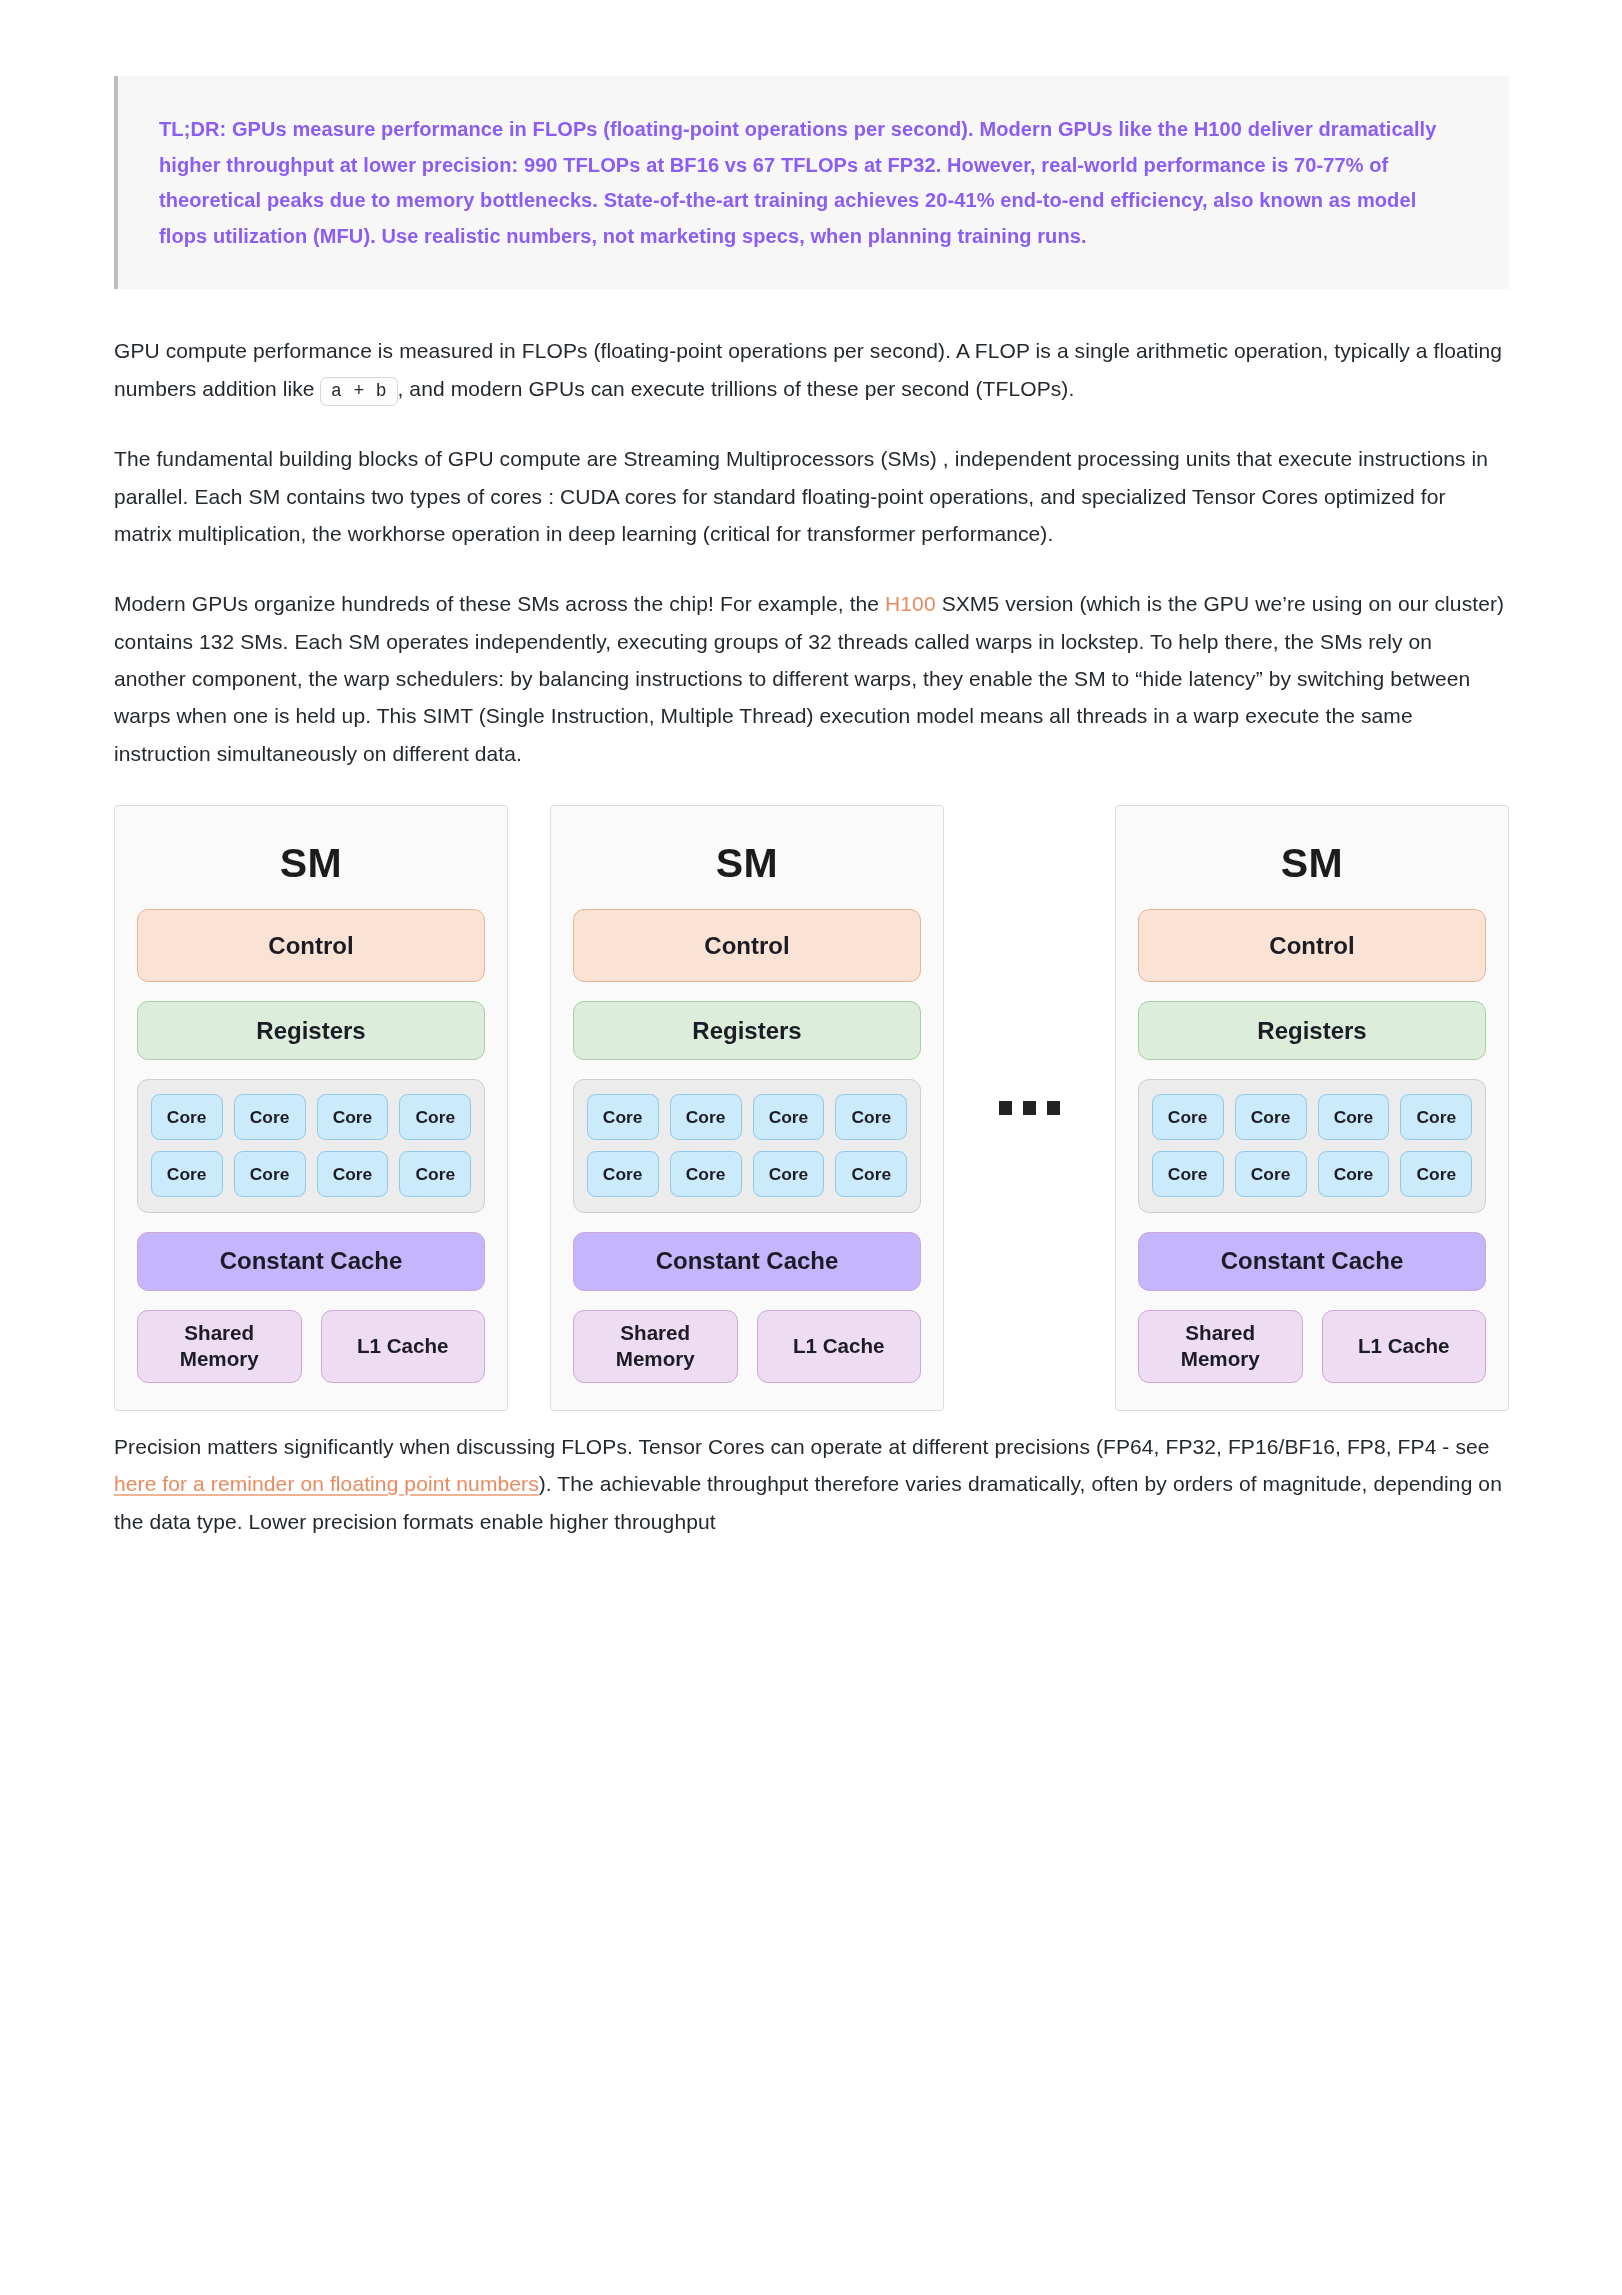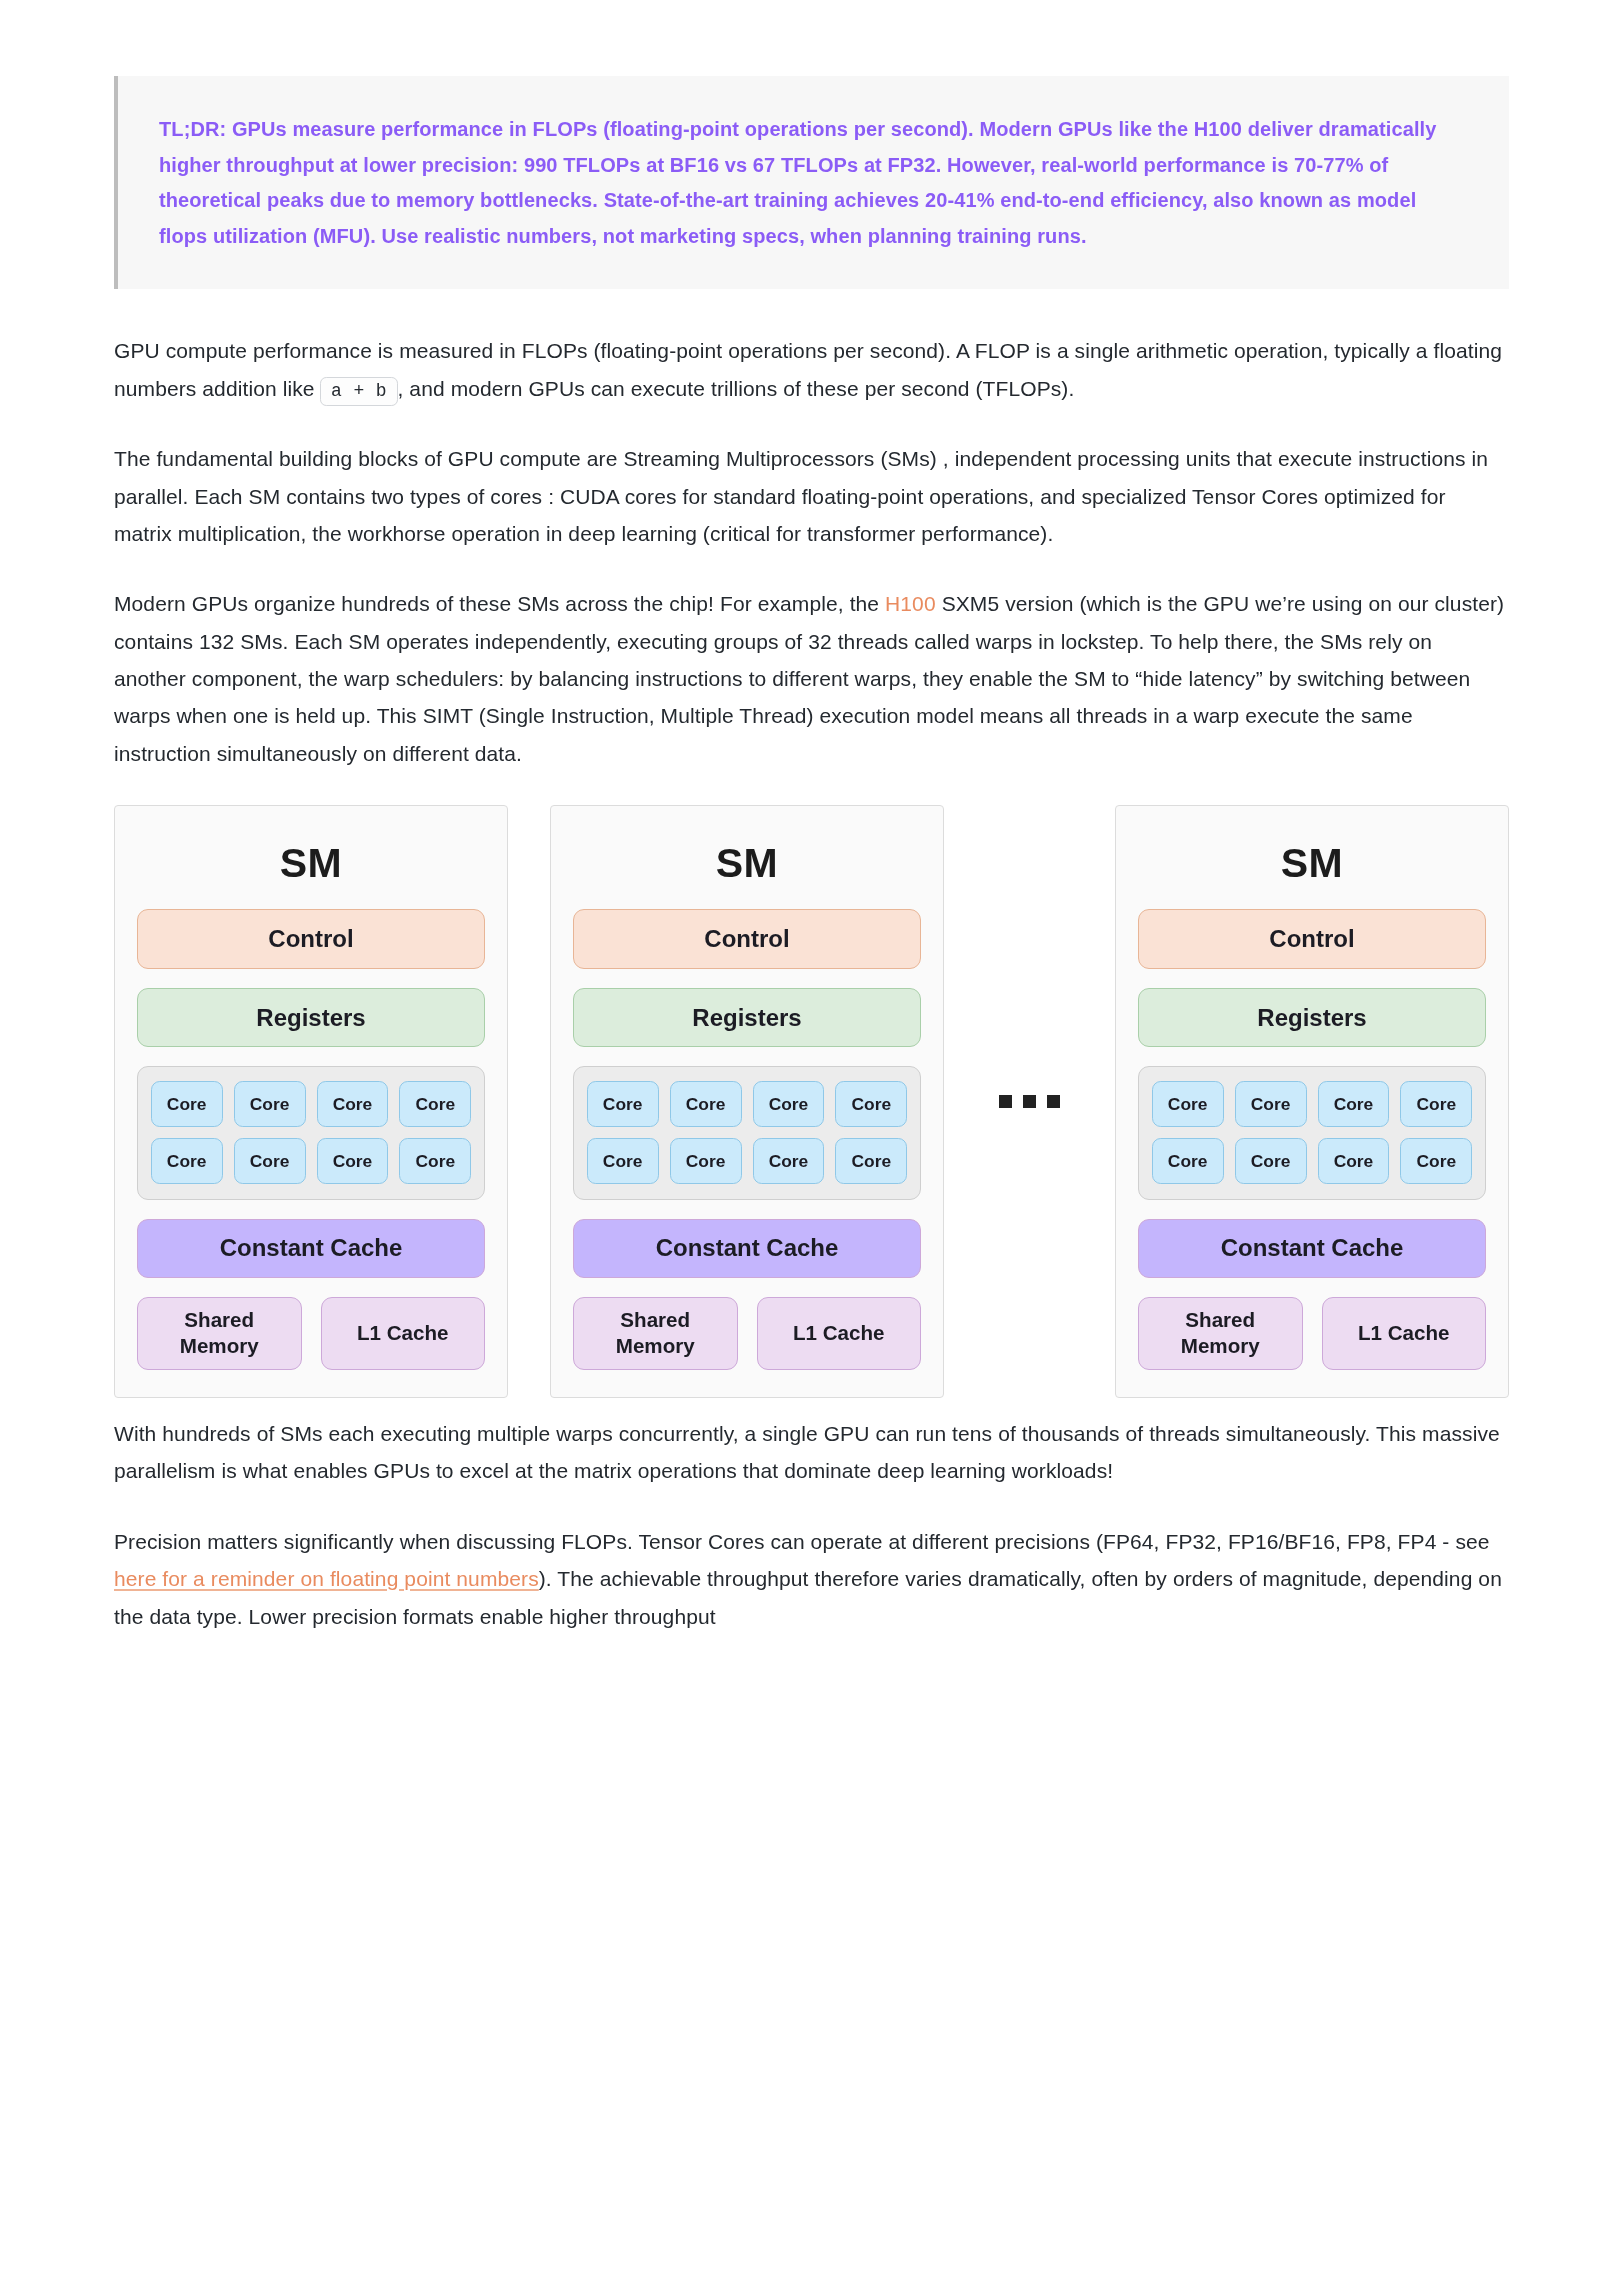--- a/index.html
+++ b/index.html
@@ -105,21 +105,21 @@
     text-align: center;
     font-weight: bold;
     color: #1c1c24;
     display: flex;
     align-items: center;
     justify-content: center;
   }
   .blk-control {
     background: #fae2d5;
     border: 1.6px solid #e8b596;
-    height: 60px;
+    height: 73px;
     font-size: 24px;
   }
   .blk-registers {
     background: #dceddc;
     border: 1.6px solid #a9cfa9;
     height: 59px;
     font-size: 24px;
   }
   .core-group {
     background: #ececec;
@@ -298,21 +298,20 @@
         <div class="blk blk-constant">Constant Cache</div>
         <div class="mem-row">
           <div class="blk blk-mem">Shared Memory</div>
           <div class="blk blk-mem">L1 Cache</div>
         </div>
       </div>
 
     </div>
 
 
-    <p class="body">With hundreds of SMs each executing multiple warps concurrently, a single GPU can run tens of thousands of threads simultaneously. This massive parallelism is what enables GPUs to excel at the matrix operations that dominate deep learning workloads!</p>
 
     <p class="body">
       <span>Precision matters significantly when discussing FLOPs. Tensor Cores can operate at different precisions (FP64, FP32, FP16/BF16, FP8, FP4 - see</span>
       <a class="link underlined" href="#">here for a reminder on floating point numbers</a><span>). The achievable throughput therefore varies dramatically, often by orders of magnitude, depending on the data type. Lower precision formats enable higher throughput</span>
     </p>
 
   </div>
 </div>
 
 

